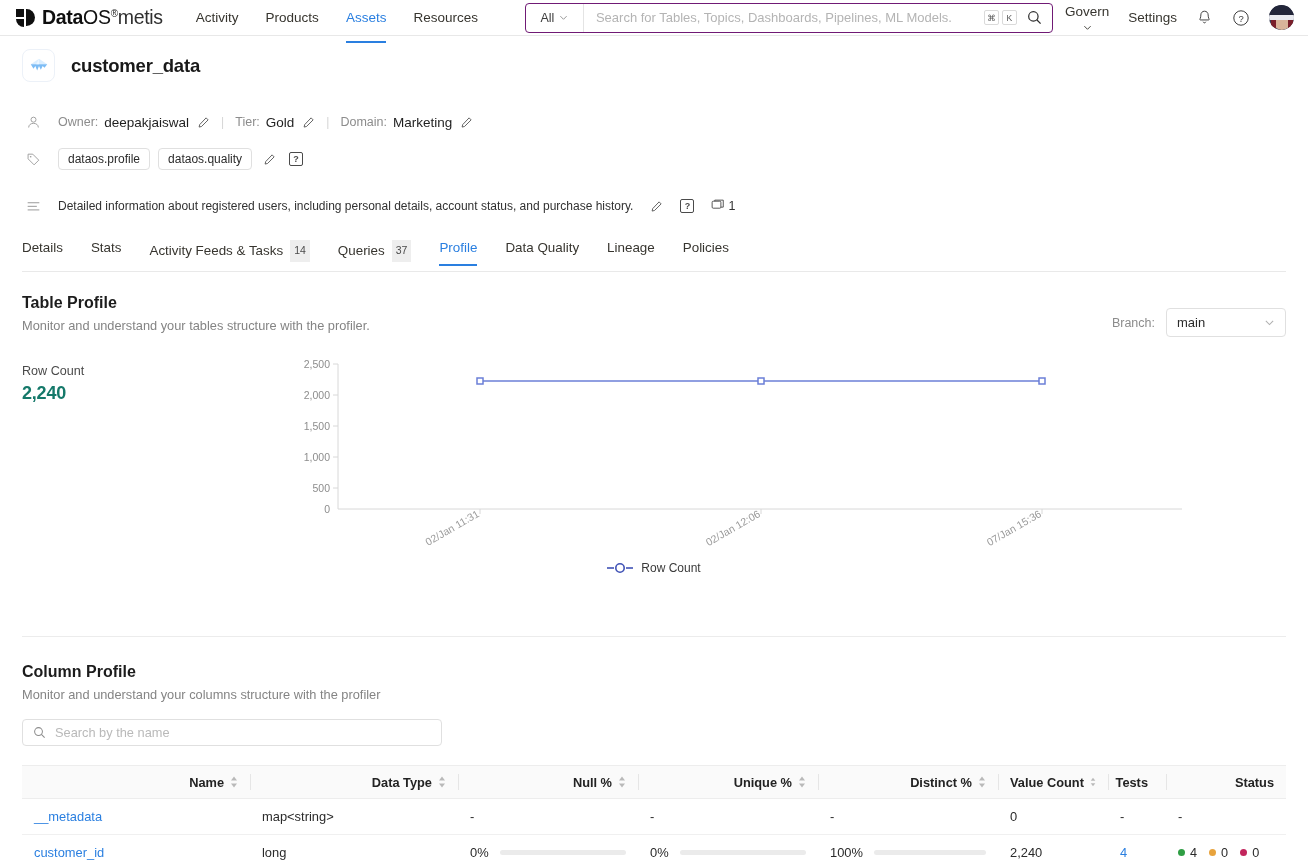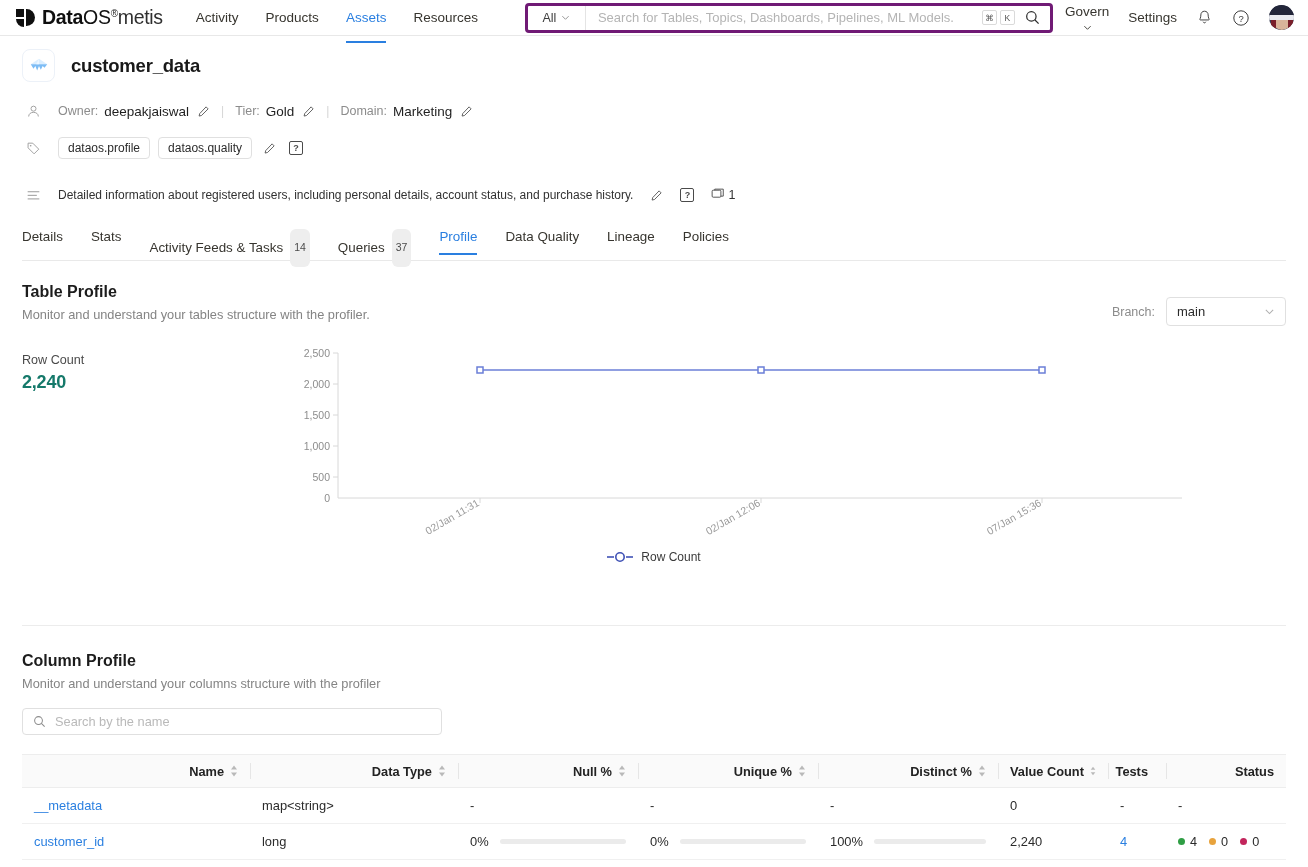--- a/index.html
+++ b/index.html
@@ -36,21 +36,21 @@
   .nav-link {
     font-size: 13.5px; color: #37352f; cursor: pointer;
     height: 50px; display: flex; align-items: center;
     border-bottom: 2px solid transparent; padding-top: 2px;
   }
   .nav-link.active { color: #2a7fe0; border-bottom-color: #2a7fe0; }
 
   .searchwrap {
     margin-left: 47px;
     width: 528px; height: 30px;
-    border: 3px solid #701a75; border-radius: 4px;
+    border: 1px solid #701a75; border-radius: 4px;
     display: flex; align-items: center; background: #fff;
   }
   .search-scope {
     width: 58px; height: 100%;
     display: flex; align-items: center; justify-content: center; gap: 5px;
     font-size: 12.5px; color: #3d3d3d;
     border-right: 1px solid #e4e4e4; cursor: pointer; flex-shrink: 0;
   }
   .search-input {
     flex: 1; border: 0; outline: 0; height: 100%;
@@ -81,21 +81,21 @@
   
   .page { padding: 0 22px; }
   .asset-head { display: flex; align-items: center; gap: 16px; padding-top: 13px; }
   .asset-icon {
     width: 33px; height: 33px; border-radius: 8px; border: 1px solid #ecf1f8;
     background: #fff; display: flex; align-items: center; justify-content: center;
     flex-shrink: 0;
   }
   .asset-title { font-size: 18.5px; font-weight: 700; color: #191919; letter-spacing: -0.2px; }
 
-  .meta-row { display: flex; align-items: center; gap: 0; margin-top: 19px; height: 20px; }
+  .meta-row { display: flex; align-items: center; gap: 0; margin-top: 30px; height: 20px; }
   .meta-ico { width: 36px; display: flex; align-items: center; flex-shrink: 0; padding-left: 4px;}
   .meta-label { font-size: 12.5px; color: #8c8c8c; }
   .meta-val { font-size: 13.5px; color: #1f1f1f; margin-left: 6px; }
   .meta-sep { color: #d5d5d5; margin: 0 11px; font-size: 12px; }
   .pencil { margin-left: 8px; cursor: pointer; display:inline-flex; }
 
   .tag-row { display: flex; align-items: center; margin-top: 16px; height: 22px; }
   .tag {
     border: 1px solid #e0e0e0; border-radius: 4px; background: #fff;
     font-size: 12px; color: #2b2b2b; padding: 3px 9px; margin-right: 8px;
@@ -118,21 +118,21 @@
     margin-top: 24px; border-bottom: 1px solid #e9e9e9; height: 32px;
   }
   .tab {
     font-size: 13.4px; color: #37352f; cursor: pointer; padding-bottom: 9px;
     border-bottom: 2px solid transparent; display: flex; align-items: center; gap: 7px;
     white-space: nowrap;
   }
   .tab.active { color: #2a7fe0; border-bottom-color: #2a7fe0; font-weight: 400; }
   .tab-badge {
     background: #eeeeee; color: #4a4a4a; font-size: 10.5px;
-    border-radius: 6px; padding: 12px 4px; line-height: 1.3;
+    border-radius: 0; padding: 4px 4px; line-height: 1.3;
   }
 
   
   .sec-head { display: flex; align-items: flex-start; margin-top: 22px; }
   .sec-title { font-size: 16px; font-weight: 700; color: #1c1c1c; }
   .sec-sub { font-size: 12.8px; color: #848484; margin-top: 6px; }
   .branch-wrap { margin-left: auto; display: flex; align-items: center; gap: 11px; padding-top: 14px; }
   .branch-label { font-size: 12.5px; color: #8c8c8c; }
   .branch-select {
     width: 120px; height: 29px; border: 1px solid #e0e0e0; border-radius: 4px;

